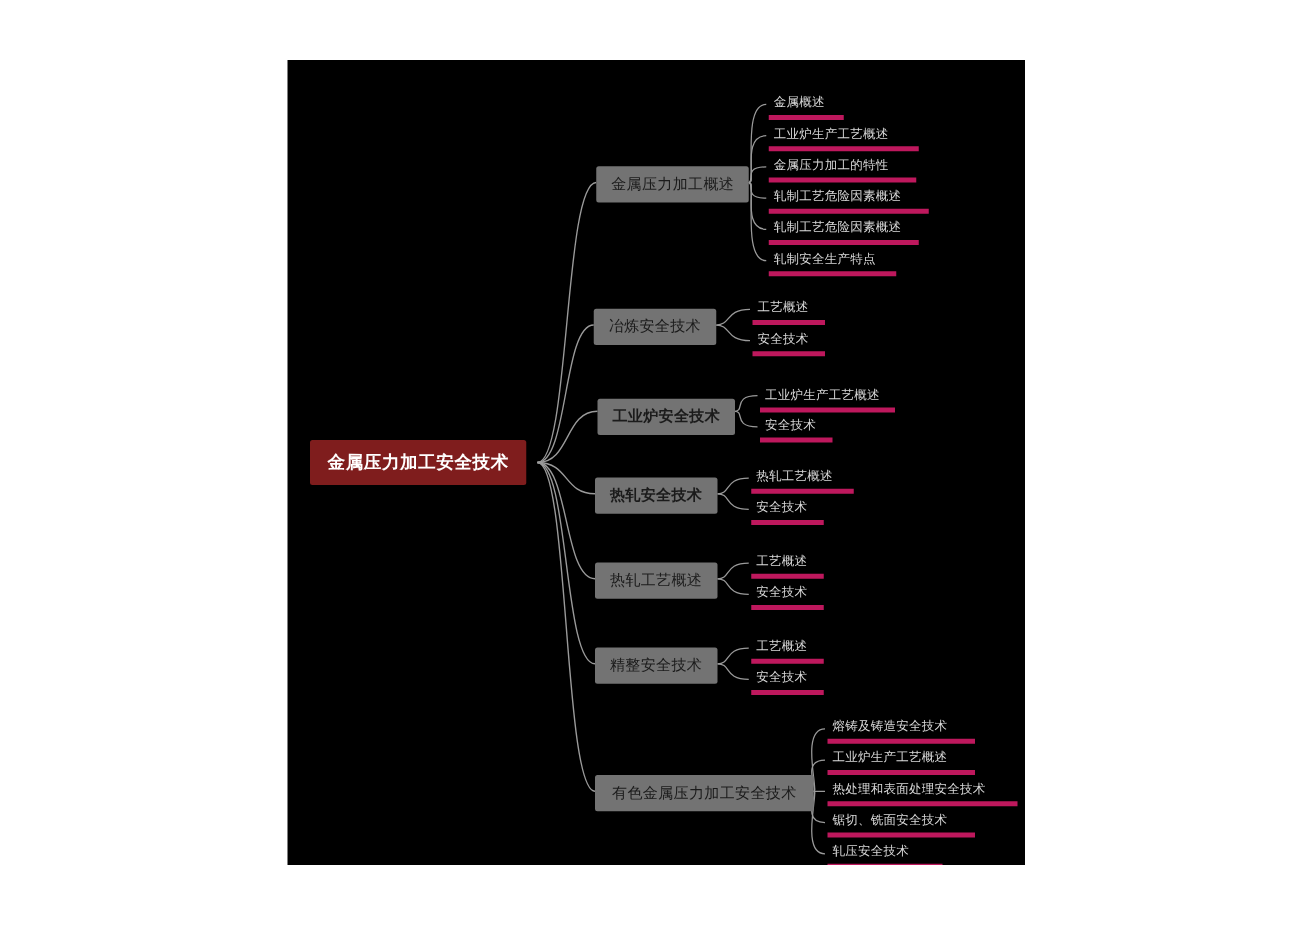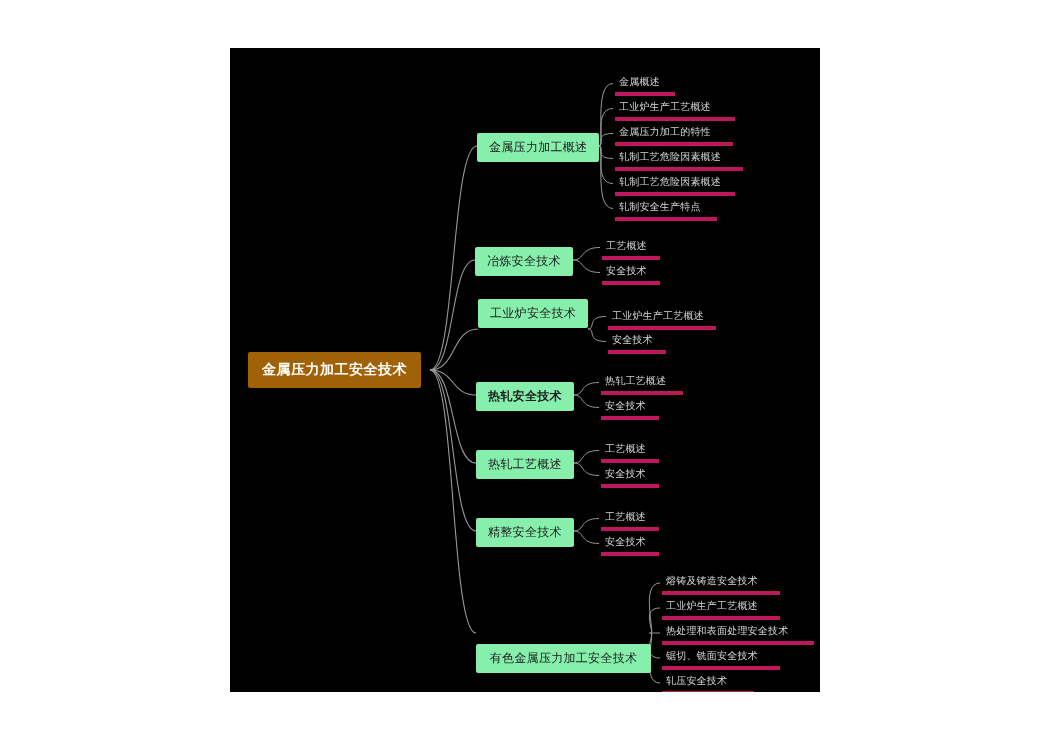--- a/index.html
+++ b/index.html
@@ -9,26 +9,26 @@
     overflow:hidden;position:relative;
   }
   #stage{position:absolute;left:0;top:0;width:1052px;height:744px;}
   #canvas{
     position:absolute;left:230px;top:48px;width:590px;height:644px;
     background:#000000;overflow:hidden;
   }
   #links{position:absolute;left:0;top:0;width:590px;height:644px;pointer-events:none;}
   .node{position:absolute;box-sizing:border-box;white-space:nowrap;}
   .root{
-    background:#a16207;color:#ffffff;font-weight:bold;font-size:14px;
+    background:#7f1d1d;color:#ffffff;font-weight:bold;font-size:14px;
     padding:9px 14px;border-radius:2px;letter-spacing:.5px;
     left:18px;top:304px;
   }
   .main{
-    background:#86efac;color:#1b1b1b;font-size:12px;
+    background:#737373;color:#1b1b1b;font-size:12px;
     padding:6px 12px;border-radius:2px;letter-spacing:.3px;
   }
   .leaf{
     color:#d9d9d9;font-size:10px;letter-spacing:.2px;
     padding:2px 4px 3px 4px;border-bottom:4px solid #be185d;
   }
 </style>
 </head>
 <body>
 
@@ -68,32 +68,32 @@
       <div class="node main" style="left: 247px; top: 85px; min-width: 115px; text-align: center;"><span>金属压力加工概述</span></div>
       <div class="node leaf" style="left: 385px; top: 24.5px; min-width: 60px;"><span>金属概述</span></div>
       <div class="node leaf" style="left: 385px; top: 49.5px; min-width: 120px;"><span>工业炉生产工艺概述</span></div>
       <div class="node leaf" style="left: 385px; top: 74.5px; min-width: 118px;"><span>金属压力加工的特性</span></div>
       <div class="node leaf" style="left: 385px; top: 99.5px; min-width: 128px;"><span>轧制工艺危险因素概述</span></div>
       <div class="node leaf" style="left: 385px; top: 124.5px; min-width: 120px;"><span>轧制工艺危险因素概述</span></div>
       <div class="node leaf" style="left: 385px; top: 149.5px; min-width: 102px;"><span>轧制安全生产特点</span></div>
       <div class="node main" style="left: 245px; top: 199px; min-width: 93px; text-align: center;"><span>冶炼安全技术</span></div>
       <div class="node leaf" style="left: 372px; top: 188.5px; min-width: 58px;"><span>工艺概述</span></div>
       <div class="node leaf" style="left: 372px; top: 213.5px; min-width: 58px;"><span>安全技术</span></div>
-      <div class="node main" style="left: 248px; top: 251px; min-width: 102px; text-align: left;"><span>工业炉安全技术</span></div>
+      <div class="node main" style="left: 248px; top: 271px; min-width: 102px; text-align: left; font-weight: bold;"><span>工业炉安全技术</span></div>
       <div class="node leaf" style="left: 378px; top: 259px; min-width: 108px;"><span>工业炉生产工艺概述</span></div>
       <div class="node leaf" style="left: 378px; top: 282.5px; min-width: 58px;"><span>安全技术</span></div>
       <div class="node main" style="left: 246px; top: 334px; min-width: 97px; text-align: center; font-weight: bold;"><span>热轧安全技术</span></div>
       <div class="node leaf" style="left: 371px; top: 323.5px; min-width: 82px;"><span>热轧工艺概述</span></div>
       <div class="node leaf" style="left: 371px; top: 348.5px; min-width: 58px;"><span>安全技术</span></div>
       <div class="node main" style="left: 246px; top: 402px; min-width: 97px; text-align: center;"><span>热轧工艺概述</span></div>
       <div class="node leaf" style="left: 371px; top: 391.5px; min-width: 58px;"><span>工艺概述</span></div>
       <div class="node leaf" style="left: 371px; top: 416.5px; min-width: 58px;"><span>安全技术</span></div>
       <div class="node main" style="left: 246px; top: 470px; min-width: 97px; "><span>精整安全技术</span></div>
       <div class="node leaf" style="left: 371px; top: 459.5px; min-width: 58px;"><span>工艺概述</span></div>
       <div class="node leaf" style="left: 371px; top: 484.5px; min-width: 58px;"><span>安全技术</span></div>
-      <div class="node main" style="left: 246px; top: 572px; min-width: 175px; text-align: center; margin-top: 24px;"><span>有色金属压力加工安全技术</span></div>
+      <div class="node main" style="left: 246px; top: 572px; min-width: 175px; text-align: center;"><span>有色金属压力加工安全技术</span></div>
       <div class="node leaf" style="left: 432px; top: 524px; min-width: 118px;"><span>熔铸及铸造安全技术</span></div>
       <div class="node leaf" style="left: 432px; top: 549px; min-width: 118px;"><span>工业炉生产工艺概述</span></div>
       <div class="node leaf" style="left: 432px; top: 574px; min-width: 152px;"><span>热处理和表面处理安全技术</span></div>
       <div class="node leaf" style="left: 432px; top: 599px; min-width: 118px;"><span>锯切、铣面安全技术</span></div>
       <div class="node leaf" style="left: 432px; top: 624px; min-width: 92px;"><span>轧压安全技术</span></div>
     </div>
 </div>
 
 </body></html>

